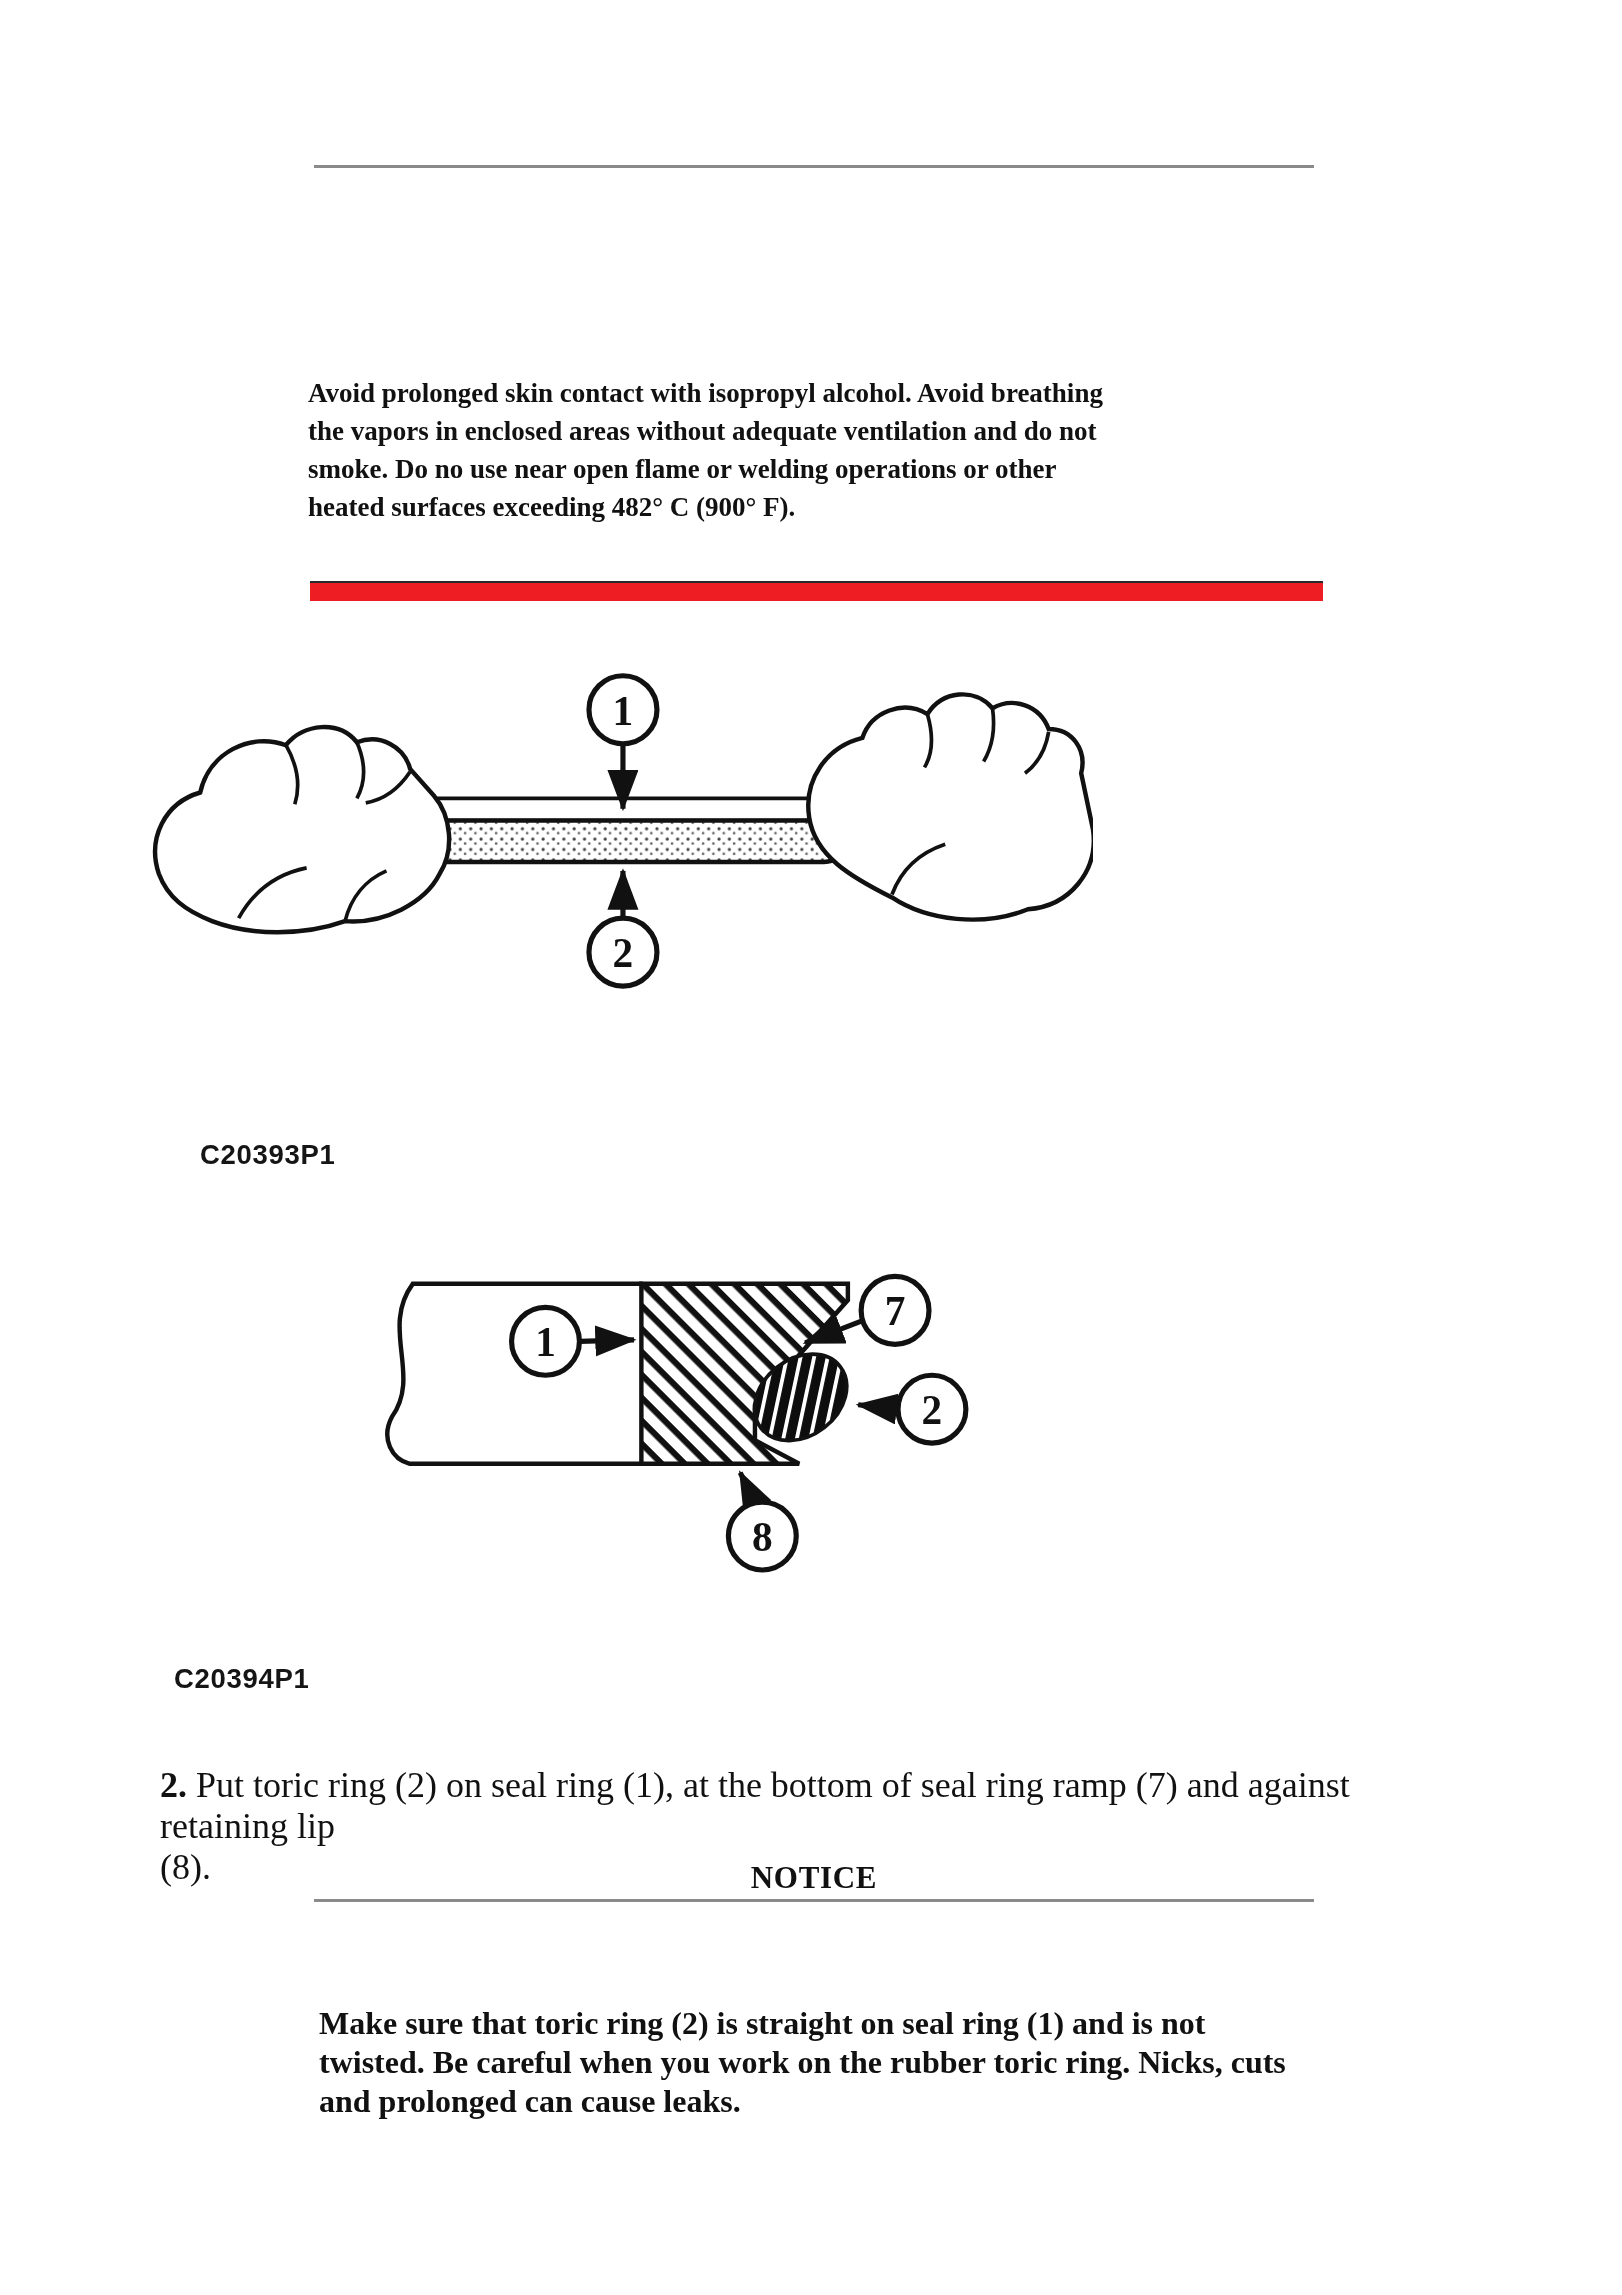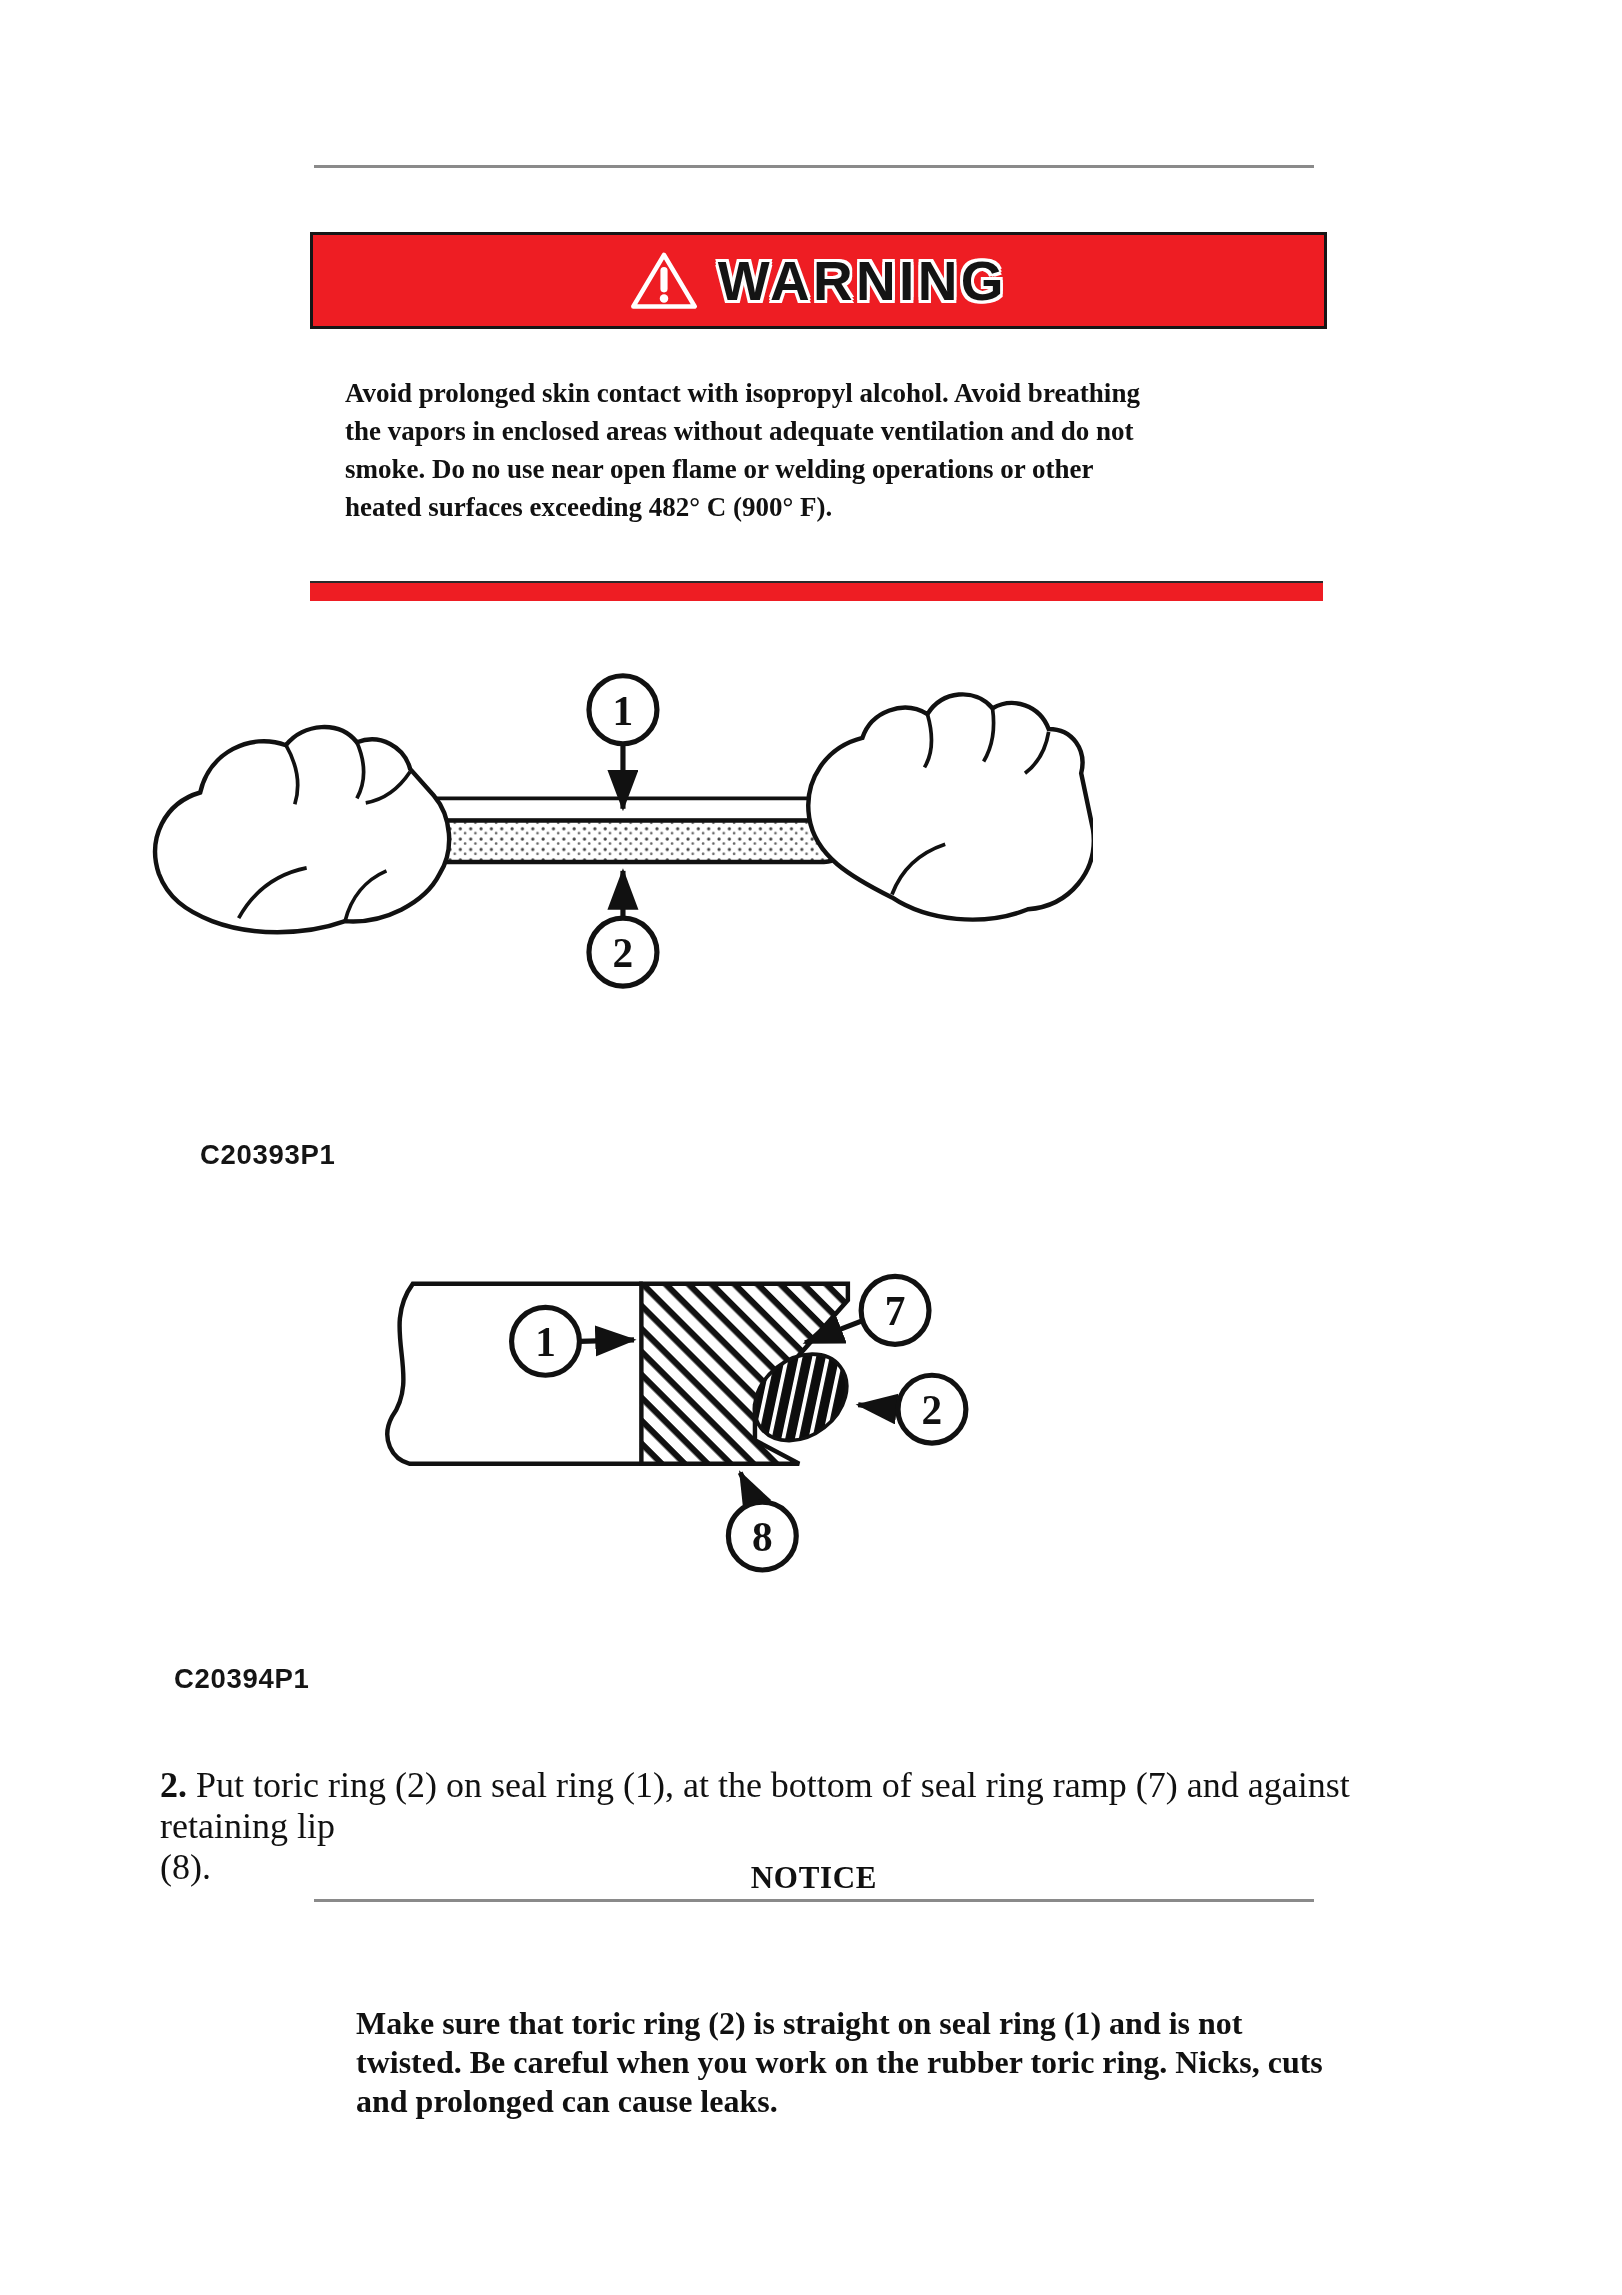--- a/index.html
+++ b/index.html
@@ -43,21 +43,21 @@
   }
 
   .warning-par {
     position: absolute;
     left: 308px; top: 374px;
     width: 1047px;
     font-size: 27px;
     font-weight: bold;
     line-height: 38px;
   }
-  .line { white-space: nowrap; margin-left: 37px; }
+  .line { white-space: nowrap; }
 
   .red-bar {
     position: absolute;
     left: 310px; top: 581px;
     width: 1013px; height: 19.6px;
     background: #ee1d23;
     border-top: 2.6px solid #2a2a2a;
   }
 
   .figure { position: absolute; }
@@ -106,28 +106,20 @@
     line-height: 39px;
   }
 </style>
 </head>
 <body>
 
 <div class="page">
 
   <div class="rule" style="left:314px; top:165px; width:1000px;"></div>
 
-  <div class="warning-banner">
-    <svg width="68" height="60" viewBox="0 0 104 92">
-      <path d="M52,6 L99,85 L5,85 Z" fill="none" stroke="#ffffff" stroke-width="7" stroke-linejoin="round"></path>
-      <line x1="52" y1="30" x2="52" y2="58" stroke="#ffffff" stroke-width="11" stroke-linecap="round"></line>
-      <circle cx="52" cy="73" r="6.5" fill="#ffffff"></circle>
-    </svg>
-    <span class="warning-word">WARNING</span>
-  </div>
 
   <div class="warning-par">
     <div class="line">Avoid prolonged skin contact with isopropyl alcohol. Avoid breathing</div>
     <div class="line">the vapors in enclosed areas without adequate ventilation and do not</div>
     <div class="line">smoke. Do no use near open flame or welding operations or other</div>
     <div class="line">heated surfaces exceeding 482° C (900° F).</div>
   </div>
 
   <div class="red-bar"></div>
 

